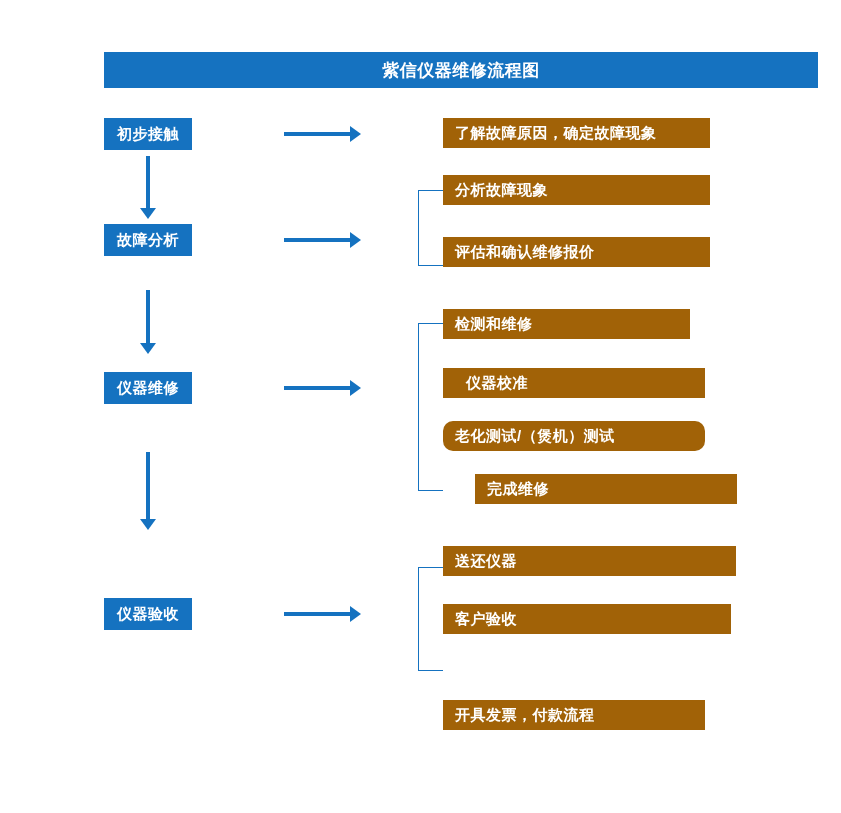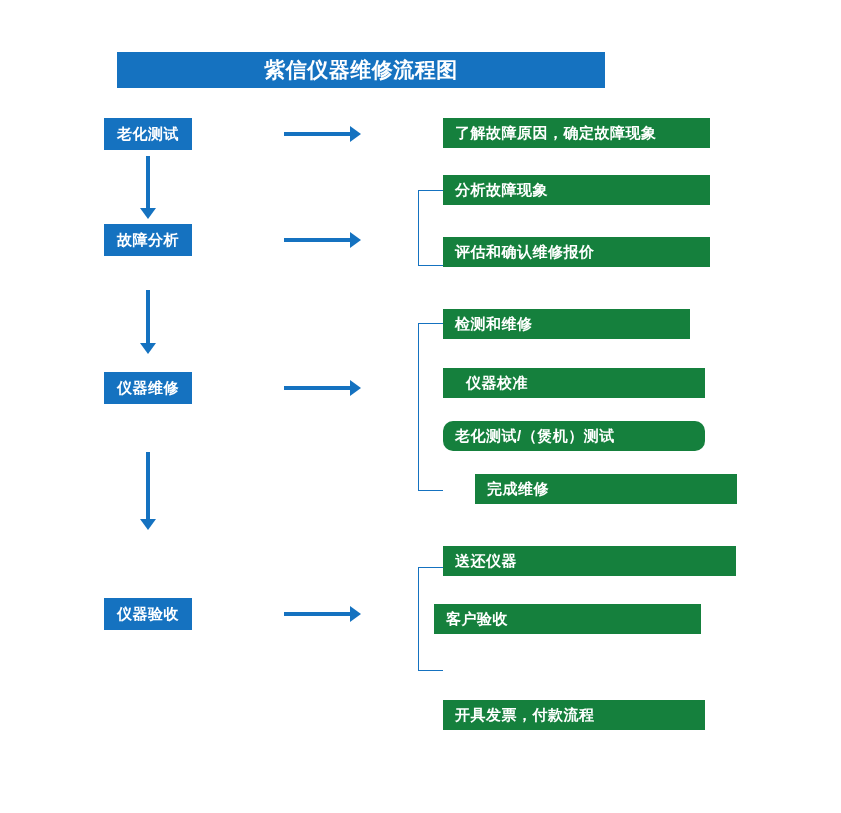--- a/index.html
+++ b/index.html
@@ -25,40 +25,40 @@
     position: absolute;
     background: #1572c0;
     color: #ffffff;
     font-weight: bold;
     display: flex;
     align-items: center;
     box-sizing: border-box;
     letter-spacing: 0.5px;
   }
   .title-box {
-    left: 117px;
+    left: 104px;
     top: 52px;
-    width: 488px;
+    width: 714px;
     height: 36px;
     justify-content: center;
-    font-size: 21px;
+    font-size: 17px;
     background: #1572c0;
   }
   .stage-box {
     width: 88px;
     height: 32px;
     justify-content: center;
     font-size: 15px;
     background: #1572c0;
   }
   .detail-box {
     height: 30px;
     padding-left: 12px;
     font-size: 15px;
-    background: #15803d;
+    background: #a16207;
     justify-content: flex-start;
   }
   .connector {
     position: absolute;
     border-left: 1.5px solid #1572c0;
     border-top: 1.5px solid #1572c0;
     border-bottom: 1.5px solid #1572c0;
     border-right: none;
     box-sizing: border-box;
   }
@@ -89,21 +89,21 @@
     border-left: 11px solid #1572c0;
   }
 </style>
 </head>
 <body>
 
 <div id="canvas">
 
   <div class="box title-box">紫信仪器维修流程图</div>
 
-  <div class="box stage-box" style="left:104px; top:118px;">老化测试</div>
+  <div class="box stage-box" style="left:104px; top:118px;">初步接触</div>
   <div class="h-line" style="left:284px; top:132px; width:66px;"></div>
   <div class="h-head" style="left:350px; top:126px;"></div>
   <div class="box detail-box" style="left:443px; top:118px; width:267px;">了解故障原因，确定故障现象</div>
 
   <div class="v-line" style="left:146px; top:156px; height:54px;"></div>
   <div class="v-head" style="left:140px; top:208px;"></div>
 
   <div class="box stage-box" style="left:104px; top:224px;">故障分析</div>
   <div class="h-line" style="left:284px; top:238px; width:66px;"></div>
   <div class="h-head" style="left:350px; top:232px;"></div>
@@ -124,16 +124,16 @@
   <div class="box detail-box" style="left:443px; top:474px; width:262px;margin-left:32px;">完成维修</div>
 
   <div class="v-line" style="left:146px; top:452px; height:69px;"></div>
   <div class="v-head" style="left:140px; top:519px;"></div>
 
   <div class="box stage-box" style="left:104px; top:598px;">仪器验收</div>
   <div class="h-line" style="left:284px; top:612px; width:66px;"></div>
   <div class="h-head" style="left:350px; top:606px;"></div>
   <div class="connector" style="left:418px; top:567px; width:25px; height:104px;"></div>
   <div class="box detail-box" style="left:443px; top:546px; width:293px;">送还仪器</div>
-  <div class="box detail-box" style="left:434px; top:604px; width:267px;">客户验收</div>
+  <div class="box detail-box" style="left:443px; top:604px; width:288px;">客户验收</div>
   <div class="box detail-box" style="left:443px; top:655px; width:262px;margin-top:45px;">开具发票，付款流程</div>
 
 </div>
 
 </body></html>

